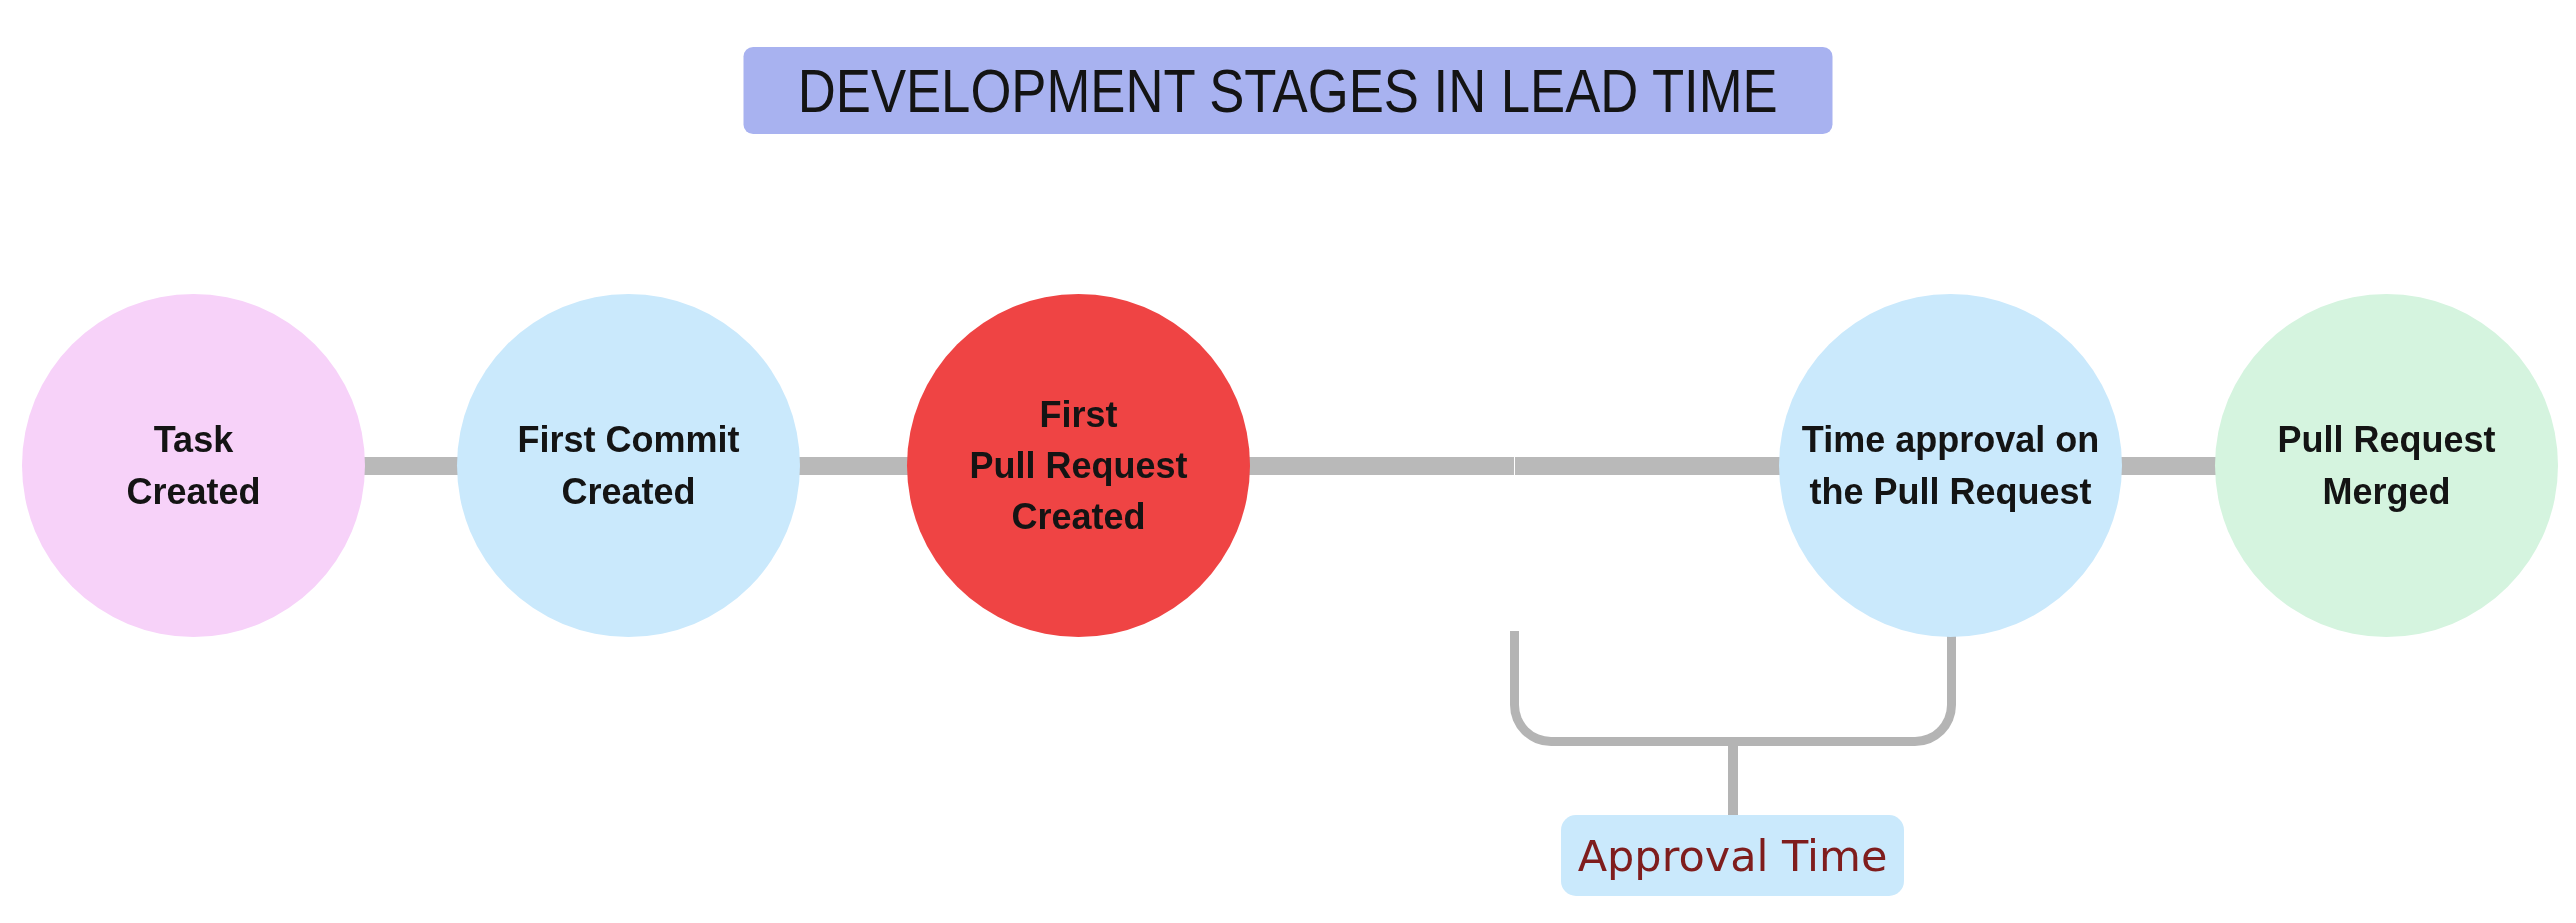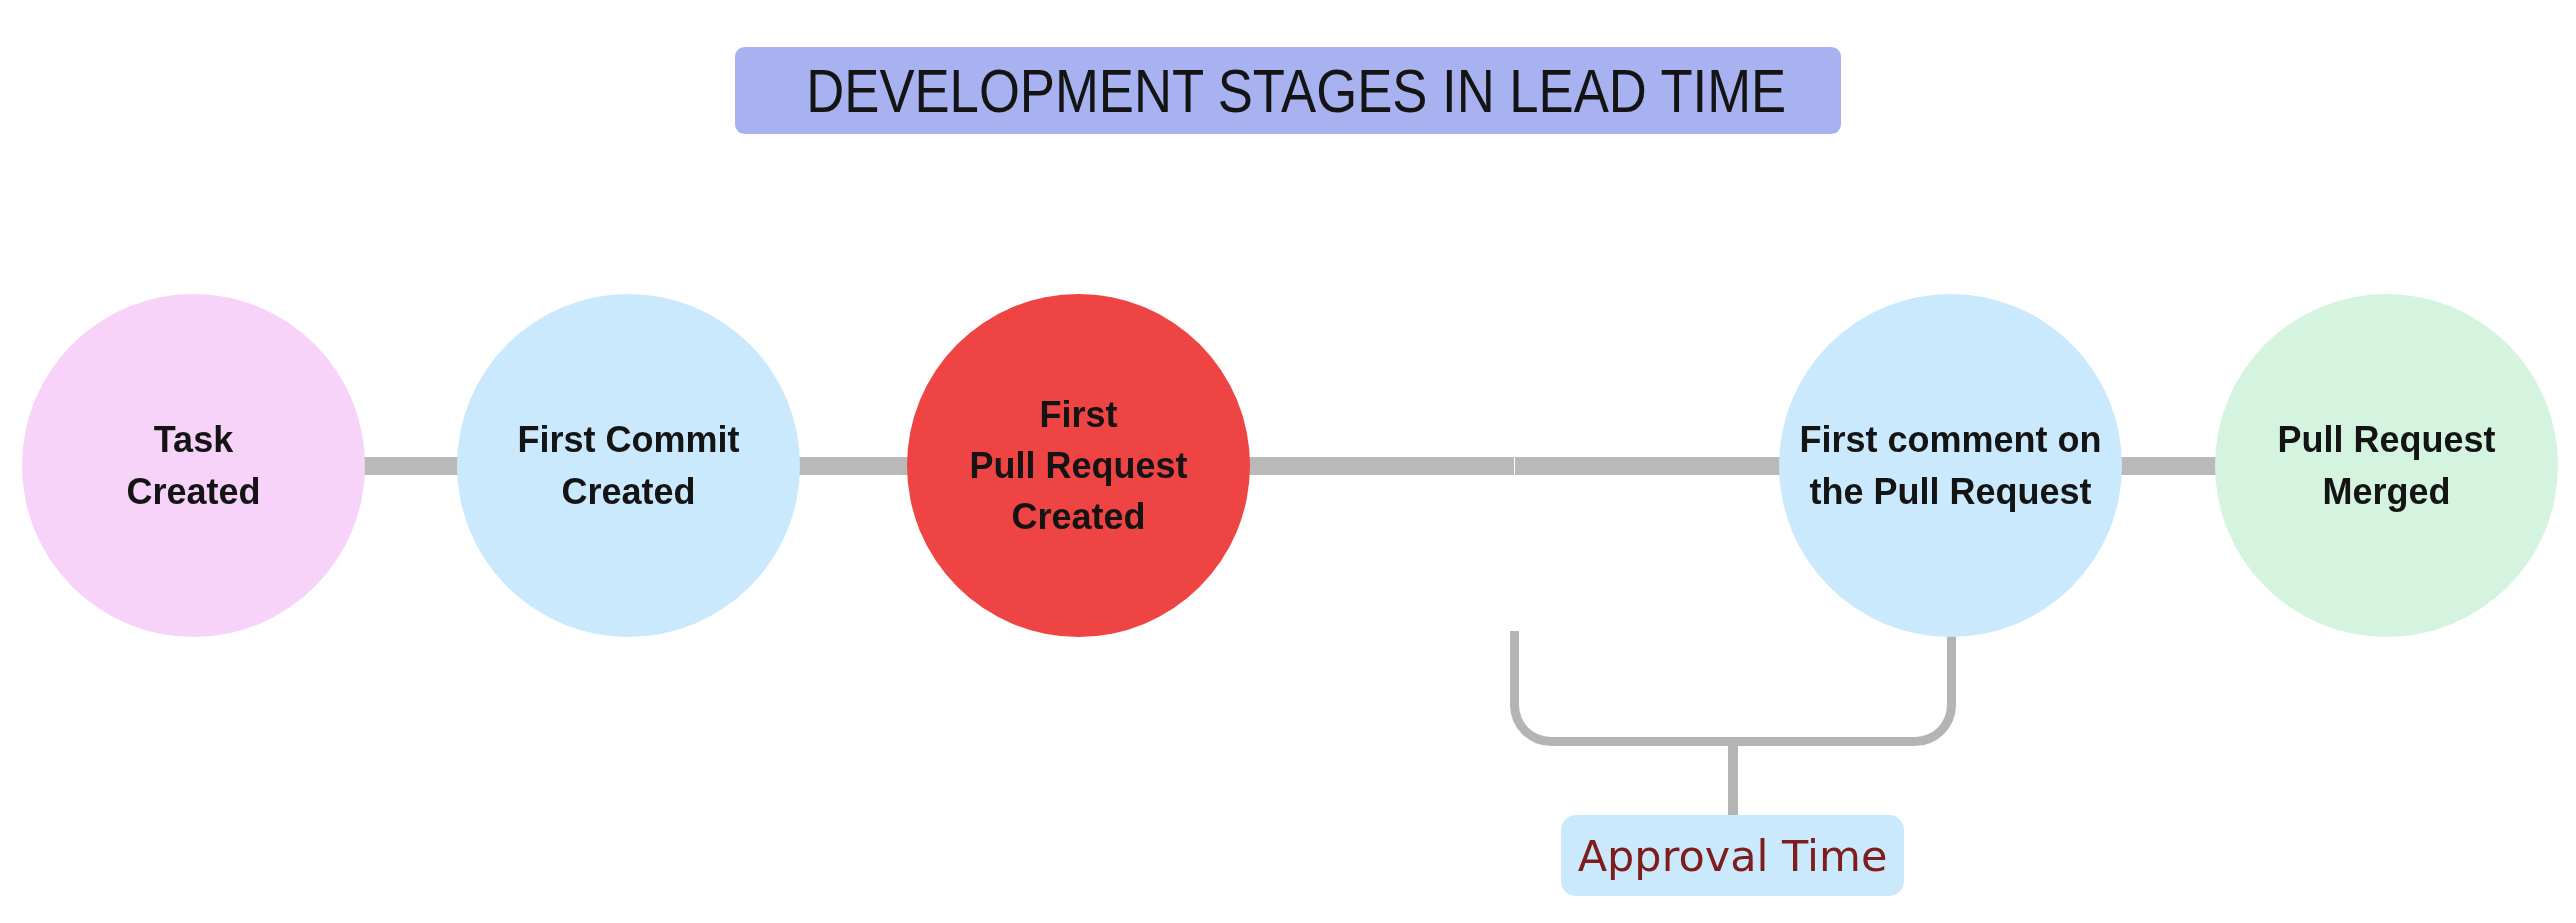--- a/index.html
+++ b/index.html
@@ -123,21 +123,21 @@
     font-weight: 400;
     color: #7f1d1d;
     white-space: nowrap;
   }
 </style>
 </head>
 <body>
 
 <div class="canvas">
 
-  <div class="title-banner" style="background: rgb(168, 178, 240); padding-left: 17px;">
+  <div class="title-banner" style="background: rgb(168, 178, 240);">
     <span class="title-text">DEVELOPMENT STAGES IN LEAD TIME</span>
   </div>
 
   <div class="connector k1" style="background: rgb(185, 185, 185);"></div>
   <div class="connector k2" style="background: rgb(185, 185, 185);"></div>
   <div class="connector k3" style="background: rgb(185, 185, 185);"></div>
   <div class="connector k4" style="background: rgb(185, 185, 185);"></div>
   <div class="connector k5" style="background: rgb(185, 185, 185);"></div>
 
   <div class="bracket" style="border-color: rgb(180, 180, 180);"></div>
@@ -154,21 +154,21 @@
   </div>
 
   <div class="stage c3" style="background: #ef4444;">
     <span class="stage-label">First
 Pull Request
 Created</span>
   </div>
 
 
   <div class="stage c5" style="background: rgb(202, 233, 252);">
-    <span class="stage-label">First comment on
+    <span class="stage-label">Time approval on
 the Pull Request</span>
   </div>
 
   <div class="stage c6" style="background: rgb(213, 244, 223);">
     <span class="stage-label">Pull Request
 Merged</span>
   </div>
 
   <div class="approval-box" style="background: rgb(202, 233, 252);">
     <span class="approval-text">Approval Time</span>

